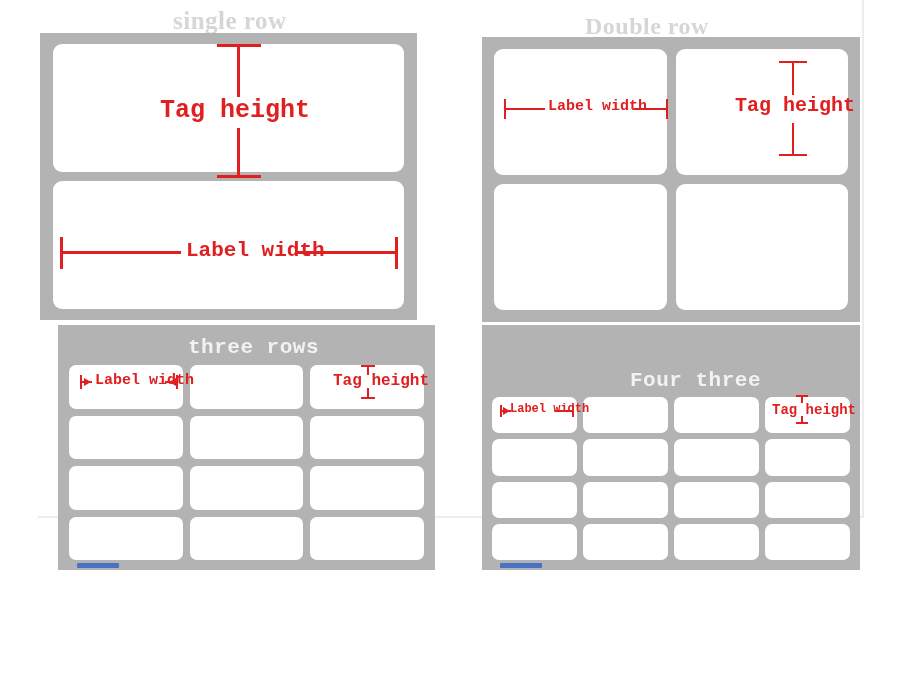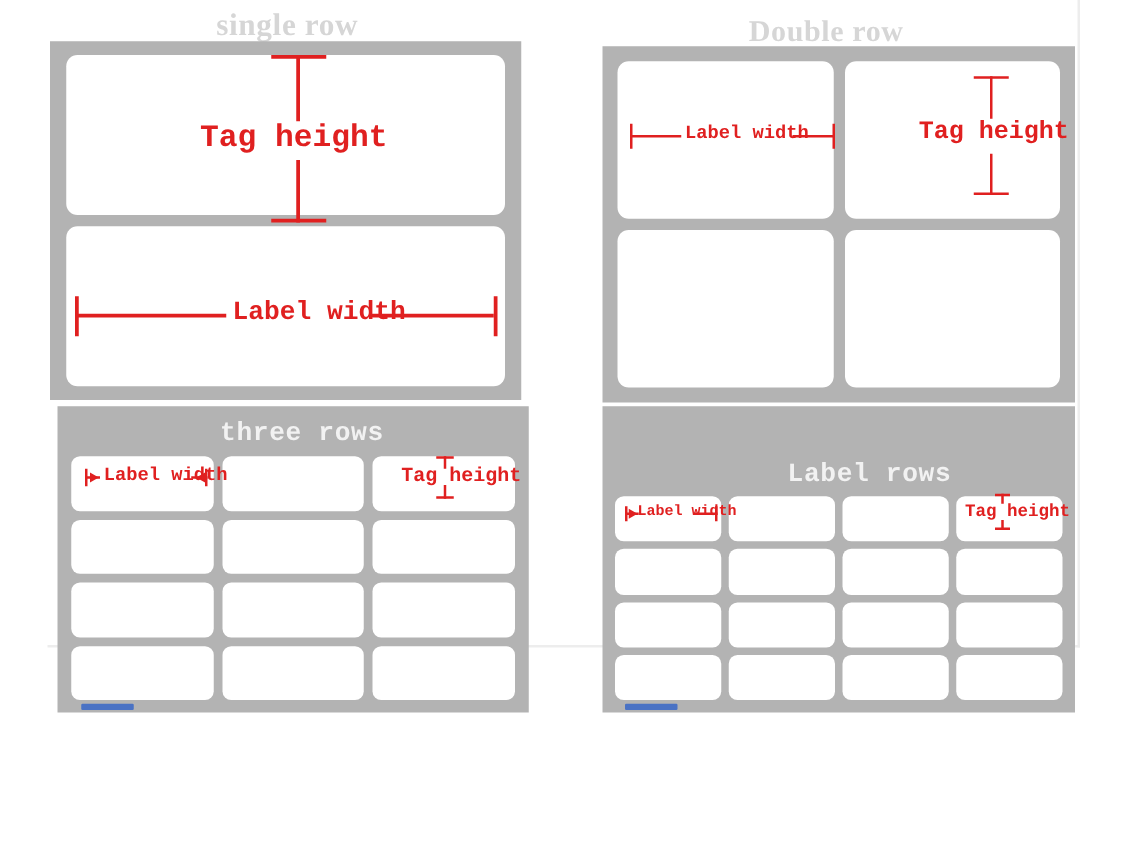--- a/index.html
+++ b/index.html
@@ -148,21 +148,21 @@
 
     <div class="dim" style="left:0; top:0; width:100%; height:100%;">
       <div class="vcap" style="left:20px; top:204px; height:32px;"></div>
       <div class="hrule" style="left:20px; top:218px; width:121px;"></div>
       <div class="hrule" style="left:256px; top:218px; width:99px;"></div>
       <div class="vcap" style="left:355px; top:204px; height:32px;"></div>
     </div>
     <div class="dim-label" style="left:146px; top:206px; font-size:21px;">Label width</div>
   </div>
 
-  <div class="caption outside" style="left:561px; top:13px; font-size:24px;">Double row</div>
+  <div class="caption outside" style="left:547px; top:13px; font-size:24px;">Double row</div>
 
   <div class="panel" style="left:444px; top:37px; width:378px; height:285px;">
 
     <div class="cellgrid" style="left:12px; top:12px; right:12px; bottom:12px;
                 grid-template-columns:1fr 1fr; grid-template-rows:1fr 1fr; gap:9px;">
       <div class="cell"></div>
       <div class="cell"></div>
       <div class="cell"></div>
       <div class="cell"></div>
     </div>
@@ -177,21 +177,21 @@
 
     <div class="dim" style="left:0; top:0; width:100%; height:100%;">
       <div class="hcap thin" style="left:297px; top:24px; width:28px;"></div>
       <div class="vrule thin" style="left:310px; top:24px; height:34px;"></div>
       <div class="vrule thin" style="left:310px; top:86px; height:33px;"></div>
       <div class="hcap thin" style="left:297px; top:117px; width:28px;"></div>
     </div>
     <div class="dim-label" style="left:253px; top:57px; font-size:20px;">Tag height</div>
   </div>
 
-  <div class="panel" style="left:8px; top:325px; width:377px; height:245px;">
+  <div class="panel" style="left:20px; top:325px; width:377px; height:245px;">
 
     <div class="caption inside" style="left:130px; top:11px; font-size:21px;">three rows</div>
 
     <div class="cellgrid" style="left:11px; top:40px; right:11px; bottom:10px;
                 grid-template-columns:1fr 1fr 1fr; grid-template-rows:repeat(4,1fr); gap:7px;">
       <div class="cell sm"></div>
       <div class="cell sm"></div>
       <div class="cell sm"></div>
       <div class="cell sm"></div>
       <div class="cell sm"></div>
@@ -220,21 +220,21 @@
       <div class="vrule thin" style="left:309px; top:63px; height:11px;"></div>
       <div class="hcap thin" style="left:303px; top:72px; width:14px;"></div>
     </div>
     <div class="dim-label" style="left:275px; top:47px; font-size:16px;">Tag height</div>
 
     <div class="bluebar" style="left:19px; top:238px; width:42px;"></div>
   </div>
 
   <div class="panel" style="left:444px; top:325px; width:378px; height:245px;">
 
-    <div class="caption inside" style="left:148px; top:44px; font-size:21px;">Label rows</div>
+    <div class="caption inside" style="left:148px; top:44px; font-size:21px;">Four three</div>
 
     <div class="cellgrid" style="left:10px; top:72px; right:10px; bottom:10px;
                 grid-template-columns:repeat(4,1fr); grid-template-rows:repeat(4,1fr); gap:6px;">
       <div class="cell sm"></div>
       <div class="cell sm"></div>
       <div class="cell sm"></div>
       <div class="cell sm"></div>
       <div class="cell sm"></div>
       <div class="cell sm"></div>
       <div class="cell sm"></div>

